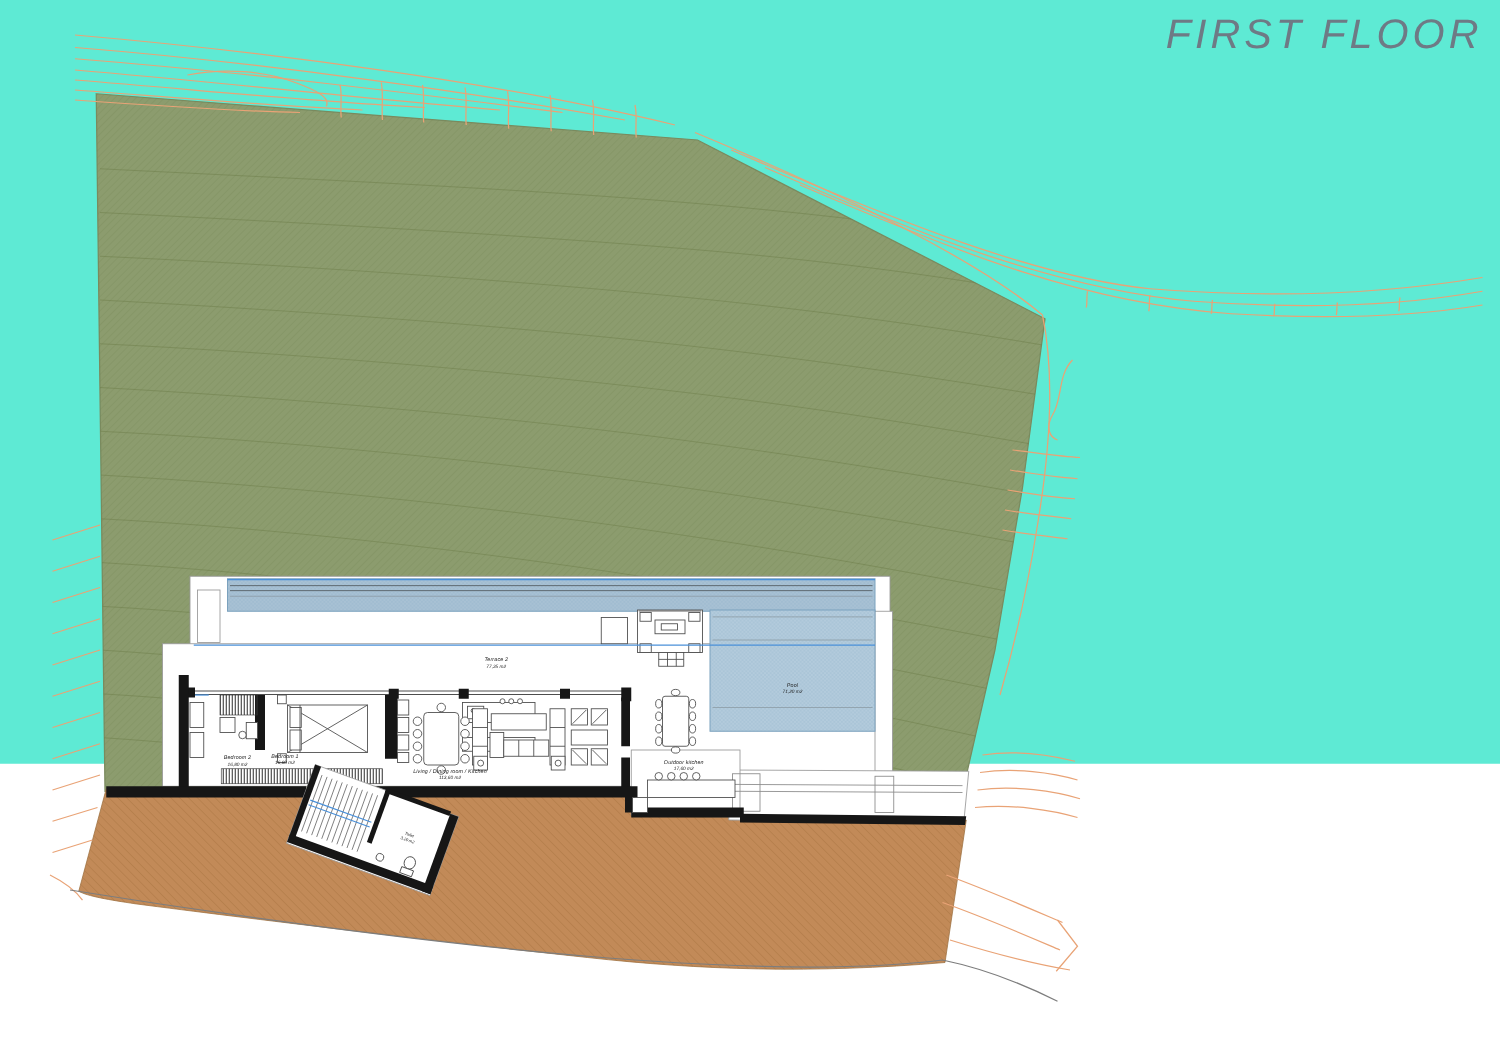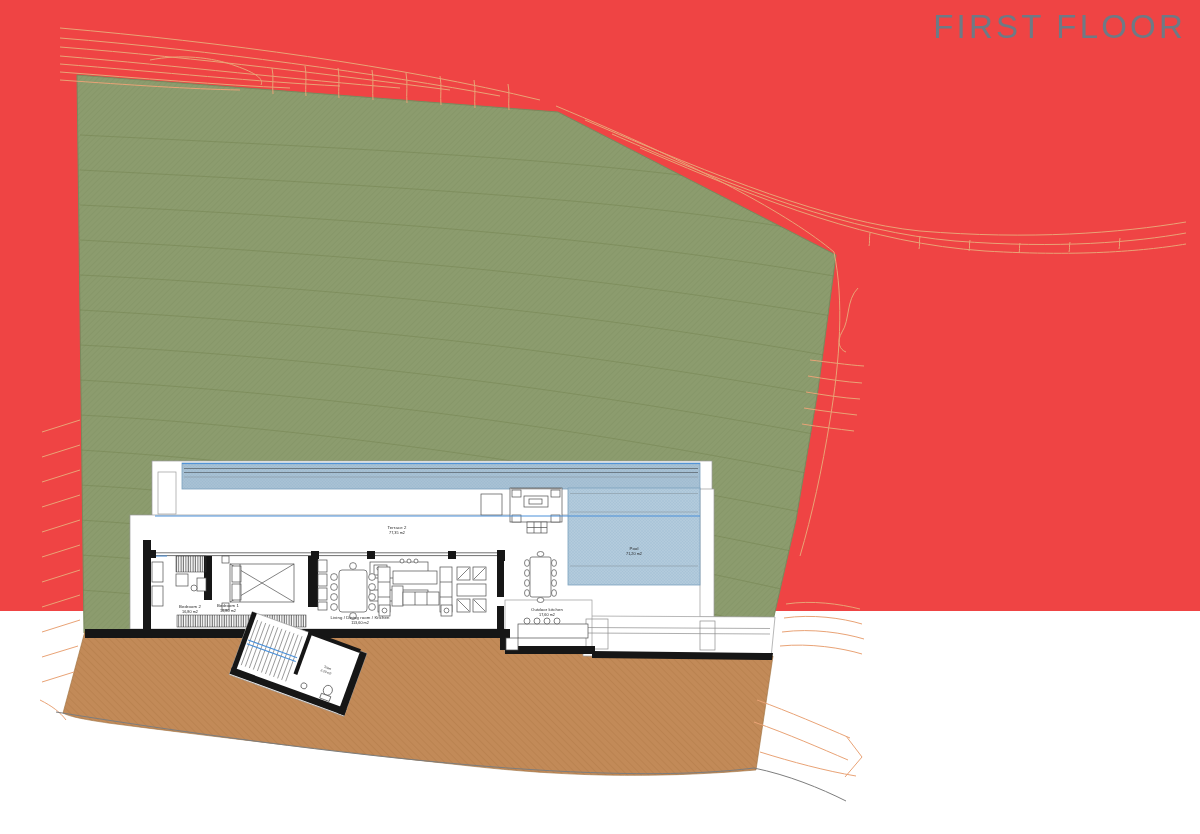--- a/index.html
+++ b/index.html
@@ -1,16 +1,16 @@
 <!DOCTYPE html>
 <html><head>
 <meta charset="utf-8">
 <style>
   html,body{margin:0;padding:0;background:#ffffff;width:1200px;height:834px;overflow:hidden;}
-  .canvas{position:relative;width:1200px;height:611px;background:#ef4444;}
+  .canvas{position:relative;width:1200px;height:611px;background:#5eead4;font-style:italic;}
   svg{display:block;font-family:"Liberation Sans",sans-serif;}
   svg text{font-family:"Liberation Sans",sans-serif;}
   .lbl{font-size:4.3px;fill:#1f1f1f;text-anchor:middle;letter-spacing:.1px;}
   .lbl2{font-size:3.8px;fill:#1f1f1f;text-anchor:middle;}
   .tinylbl{font-size:3.2px;fill:#1f1f1f;text-anchor:middle;}
   .gc path{fill:none;stroke:#6d7e49;stroke-width:.8;opacity:.5;}
   .oc path{fill:none;stroke-width:1;}
   .furn rect,.furn circle,.furn ellipse,.furn line,.furn path{fill:#ffffff;stroke:#4d4d4d;stroke-width:.7;}
   .furn line,.furn path.nf{fill:none;}
   .thin{stroke:#8c8c8c;stroke-width:.7;fill:none;}

